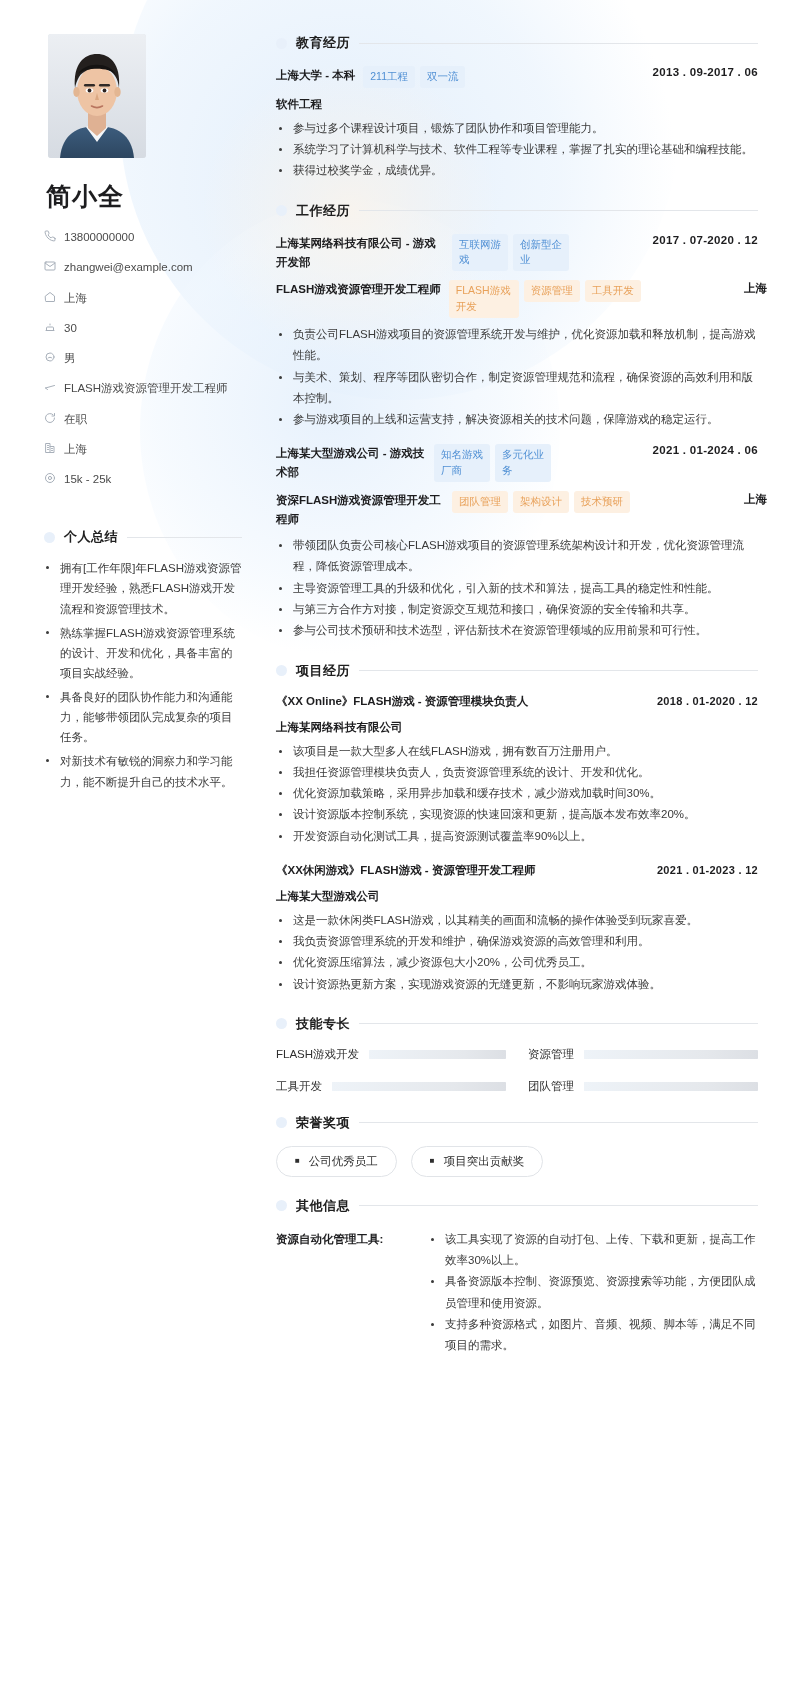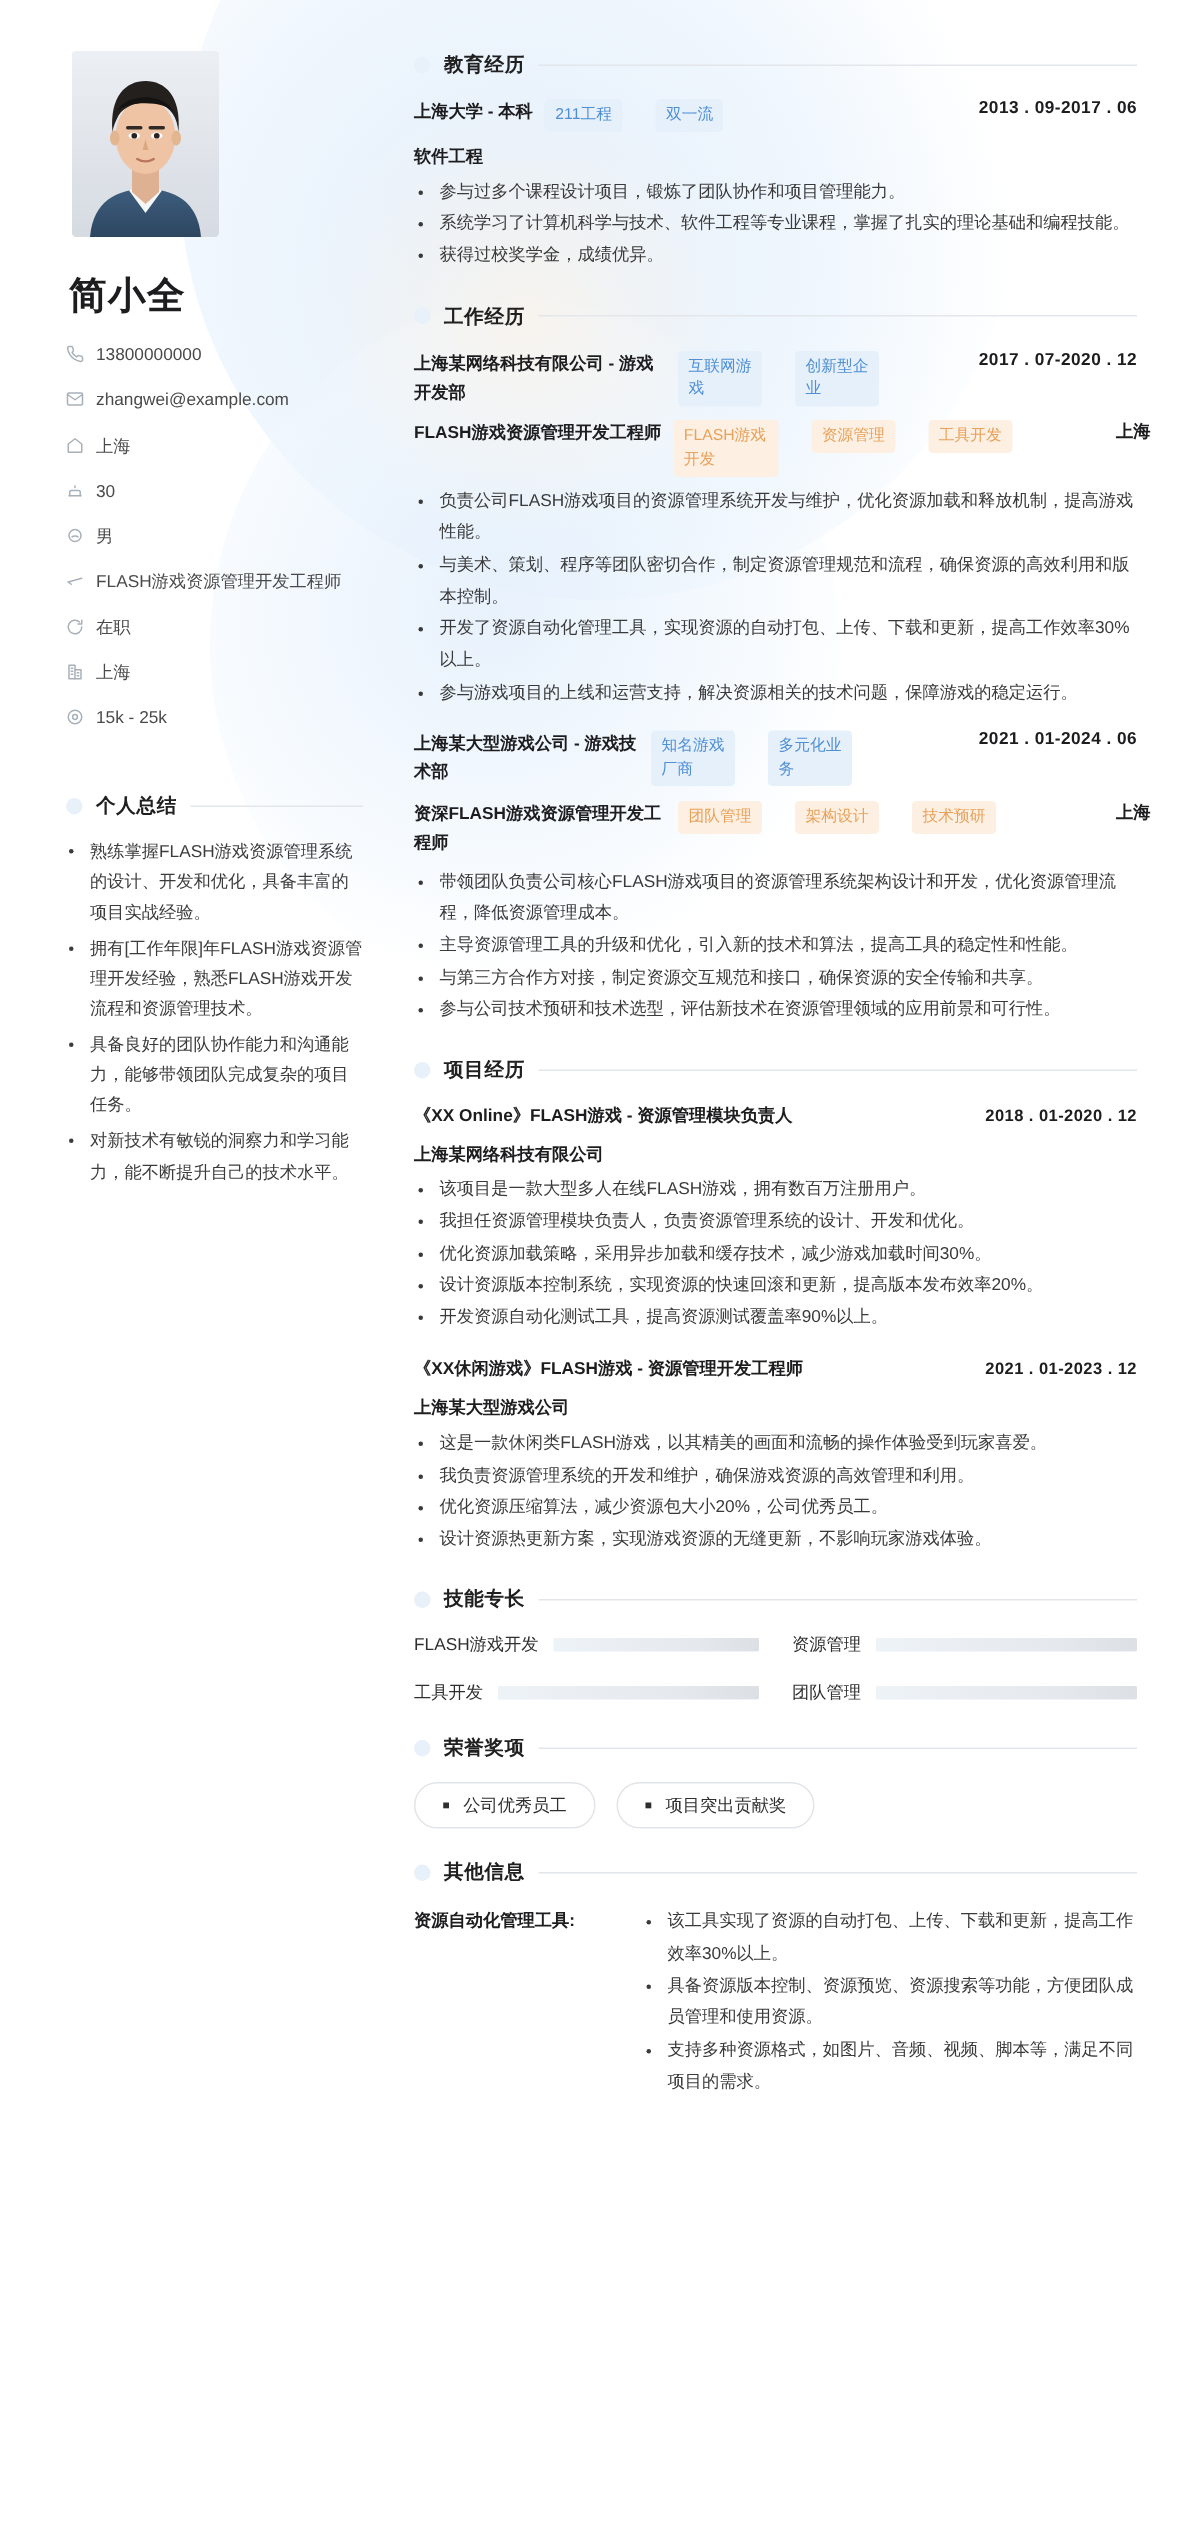--- a/index.html
+++ b/index.html
@@ -151,21 +151,21 @@
   .entry-left {
     font-size: 11.5px;
     font-weight: bold;
     color: #1d1d1f;
     line-height: 1.65;
   }
   .entry-left.w-org { max-width: 168px; }
   .entry-left.w-role { max-width: 168px; }
   .tags {
     display: flex;
-    gap: 22px;
+    gap: 5px;
     flex-wrap: nowrap;
     align-items: flex-start;
   }
   .tag {
     font-size: 10.5px;
     line-height: 1.5;
     padding: 3px 7px;
     border-radius: 3px;
     max-width: 56px;
     word-break: break-all;
@@ -446,22 +446,22 @@
 
     </div>
 
     <section class="summary">
       <div class="sec-head">
         <span class="sec-dot"></span>
         <span class="sec-title">个人总结</span>
         <span class="sec-rule"></span>
       </div>
       <ul class="bullets">
+        <li>拥有[工作年限]年FLASH游戏资源管理开发经验，熟悉FLASH游戏开发流程和资源管理技术。</li>
         <li>熟练掌握FLASH游戏资源管理系统的设计、开发和优化，具备丰富的项目实战经验。</li>
-        <li>拥有[工作年限]年FLASH游戏资源管理开发经验，熟悉FLASH游戏开发流程和资源管理技术。</li>
         <li>具备良好的团队协作能力和沟通能力，能够带领团队完成复杂的项目任务。</li>
         <li>对新技术有敏锐的洞察力和学习能力，能不断提升自己的技术水平。</li>
       </ul>
     </section>
 
   </aside>
 
   <main class="main">
 
     <section class="block">
@@ -516,21 +516,20 @@
             <span class="tag orange">资源管理</span>
             <span class="tag orange">工具开发</span>
           </span>
           <span class="entry-right">
             <span class="loc">上海</span>
           </span>
         </div>
         <ul class="mainbullets">
           <li>负责公司FLASH游戏项目的资源管理系统开发与维护，优化资源加载和释放机制，提高游戏性能。</li>
           <li>与美术、策划、程序等团队密切合作，制定资源管理规范和流程，确保资源的高效利用和版本控制。</li>
-          <li>开发了资源自动化管理工具，实现资源的自动打包、上传、下载和更新，提高工作效率30%以上。</li>
           <li>参与游戏项目的上线和运营支持，解决资源相关的技术问题，保障游戏的稳定运行。</li>
         </ul>
       </div>
 
       <div class="entry">
         <div class="entry-row">
           <span class="entry-left w-org" style="max-width:150px">上海某大型游戏公司 - 游戏技术部</span>
           <span class="tags">
             <span class="tag blue">知名游戏厂商</span>
             <span class="tag blue">多元化业务</span>

